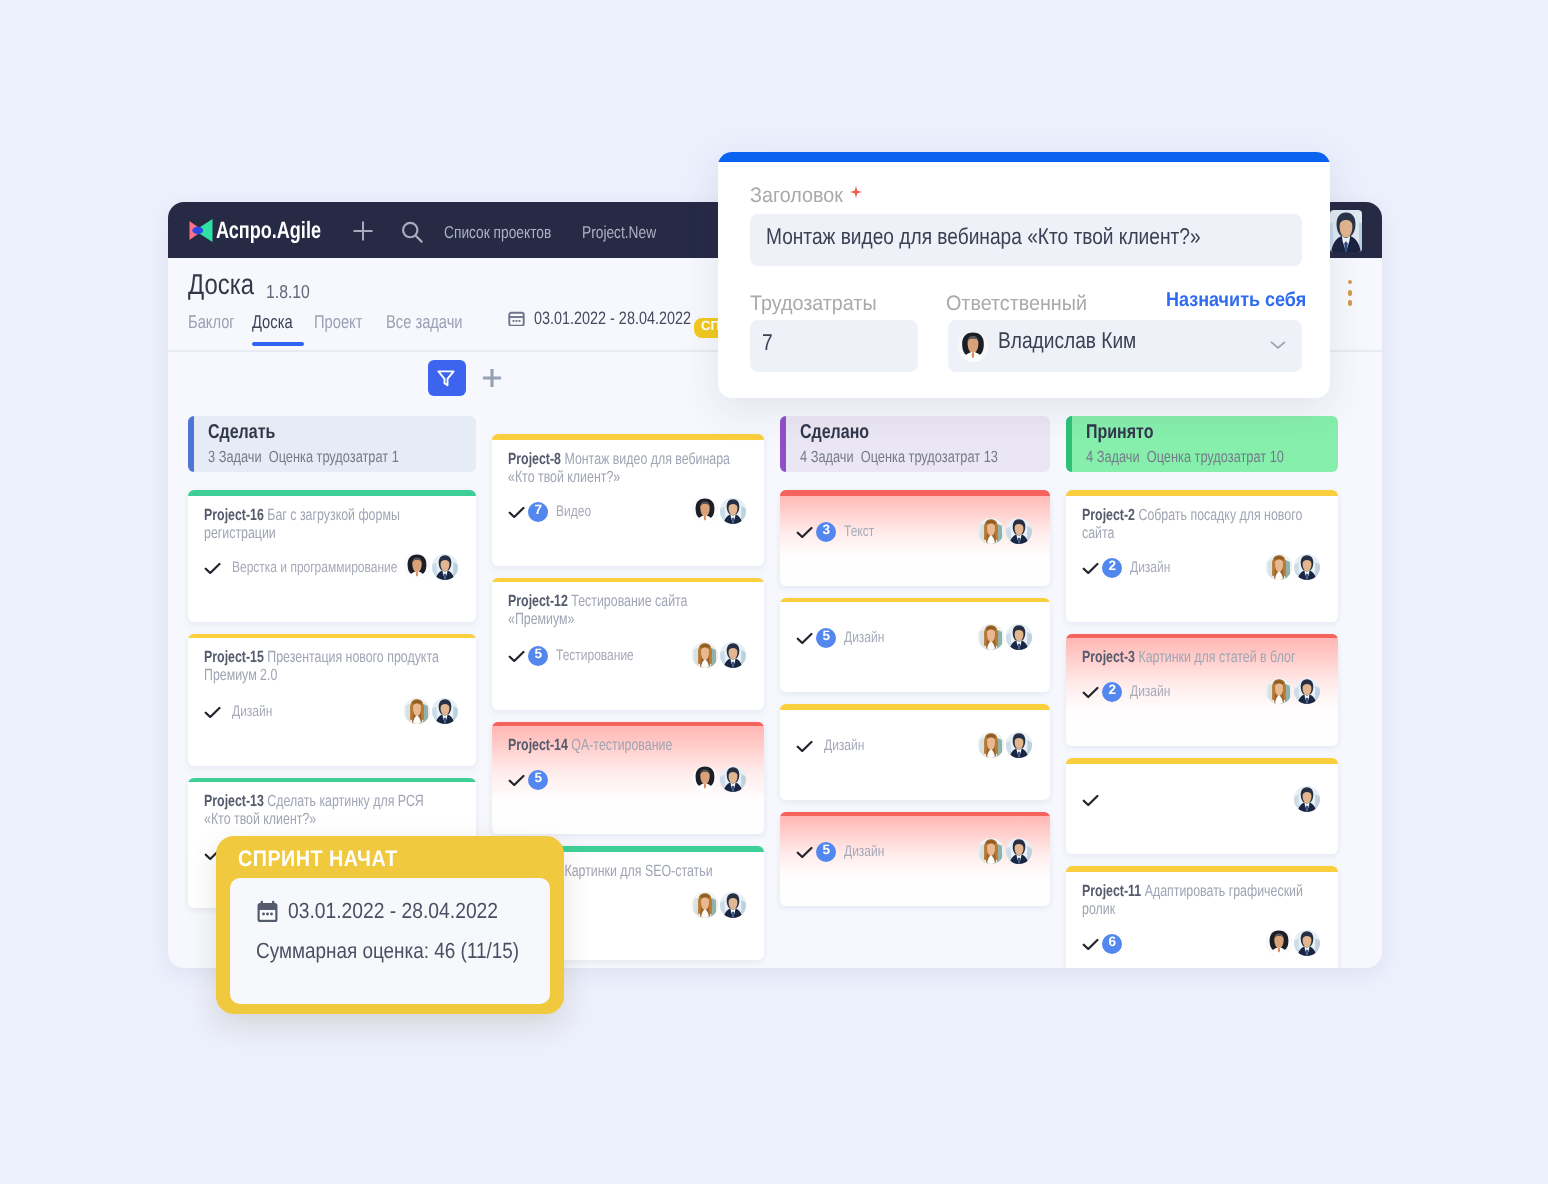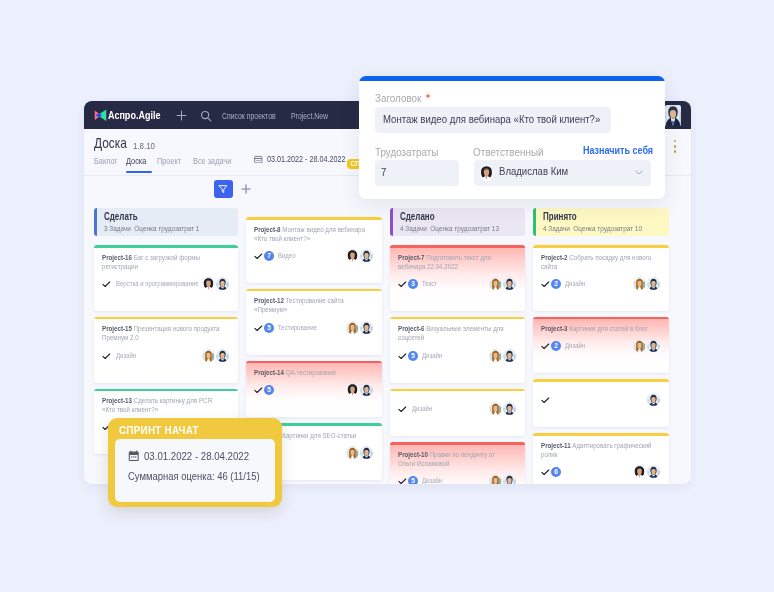--- a/index.html
+++ b/index.html
@@ -446,24 +446,20 @@
         <div class="col" style="left: 296px; width: 135px;">
           <div class="col-head" style="background: rgb(235, 230, 243);">
             <div class="bar" style="background:#8f4fc9"></div>
             <div class="ch-title">Сделано</div>
             <div class="ch-sub">4 Задачи  Оценка трудозатрат 13</div>
           </div>
           <div class="cards">
             <div class="card" style="background: linear-gradient(rgb(255, 178, 174) 0%, rgb(255, 201, 198) 18%, rgb(255, 236, 235) 45%, rgb(255, 253, 253) 68%, rgb(255, 255, 255) 100%);">
               <div class="topline" style="background:#f4645c"></div>
               <div class="cbody">
-                <div class="ctitle">
-                  <div class="ctline"><b>Project-7</b> <span>Подготовить текст для</span></div>
-                  <div class="ctline"><span>вебинара 22.04.2022</span></div>
-                </div>
                 <div class="crow">
                   <svg class="check" viewBox="0 0 16 12">
                     <path d="M1.6 6.2 L5.8 10.2 L14.4 1.8" fill="none" stroke="#21252d" stroke-width="2.1" stroke-linecap="round" stroke-linejoin="round"></path>
                   </svg>
                   <div class="pts">3</div>
                   <div class="tag"><span>Текст</span></div>
                   <div class="avs">
                     <div class="av"><svg viewBox="0 0 20 20" width="13" height="13">
                         <rect width="20" height="20" fill="#eef2f1"></rect>
                         <path d="M1.4 5.6 L5.0 4.6 L5.4 20 L1.0 20 Z" fill="#d9e2e1"></path>
@@ -485,24 +481,20 @@
                         <path d="M8.0 12.2 L10 14.4 L12.0 12.2 L11.6 14.8 L10 20 L8.4 14.8 Z" fill="#f6f8fb"></path>
                         <path d="M10 14.8 L10.9 15.8 L10.4 20 L9.6 20 L9.1 15.8 Z" fill="#2f4f8c"></path>
                       </svg></div>
                   </div>
                 </div>
               </div>
             </div>
             <div class="card">
               <div class="topline" style="background:#f9cf3e"></div>
               <div class="cbody">
-                <div class="ctitle">
-                  <div class="ctline"><b>Project-6</b> <span>Визуальные элементы для</span></div>
-                  <div class="ctline"><span>соцсетей</span></div>
-                </div>
                 <div class="crow">
                   <svg class="check" viewBox="0 0 16 12">
                     <path d="M1.6 6.2 L5.8 10.2 L14.4 1.8" fill="none" stroke="#21252d" stroke-width="2.1" stroke-linecap="round" stroke-linejoin="round"></path>
                   </svg>
                   <div class="pts">5</div>
                   <div class="tag"><span>Дизайн</span></div>
                   <div class="avs">
                     <div class="av"><svg viewBox="0 0 20 20" width="13" height="13">
                         <rect width="20" height="20" fill="#eef2f1"></rect>
                         <path d="M1.4 5.6 L5.0 4.6 L5.4 20 L1.0 20 Z" fill="#d9e2e1"></path>
@@ -558,24 +550,20 @@
                         <path d="M8.0 12.2 L10 14.4 L12.0 12.2 L11.6 14.8 L10 20 L8.4 14.8 Z" fill="#f6f8fb"></path>
                         <path d="M10 14.8 L10.9 15.8 L10.4 20 L9.6 20 L9.1 15.8 Z" fill="#2f4f8c"></path>
                       </svg></div>
                   </div>
                 </div>
               </div>
             </div>
             <div class="card" style="background: linear-gradient(rgb(255, 178, 174) 0%, rgb(255, 201, 198) 18%, rgb(255, 236, 235) 45%, rgb(255, 253, 253) 68%, rgb(255, 255, 255) 100%);">
               <div class="topline" style="background:#f4645c"></div>
               <div class="cbody">
-                <div class="ctitle">
-                  <div class="ctline"><b>Project-10</b> <span>Правки по лендингу от</span></div>
-                  <div class="ctline"><span>Ольги Исламовой</span></div>
-                </div>
                 <div class="crow">
                   <svg class="check" viewBox="0 0 16 12">
                     <path d="M1.6 6.2 L5.8 10.2 L14.4 1.8" fill="none" stroke="#21252d" stroke-width="2.1" stroke-linecap="round" stroke-linejoin="round"></path>
                   </svg>
                   <div class="pts">5</div>
                   <div class="tag"><span>Дизайн</span></div>
                   <div class="avs">
                     <div class="av"><svg viewBox="0 0 20 20" width="13" height="13">
                         <rect width="20" height="20" fill="#eef2f1"></rect>
                         <path d="M1.4 5.6 L5.0 4.6 L5.4 20 L1.0 20 Z" fill="#d9e2e1"></path>
@@ -597,21 +585,21 @@
                         <path d="M8.0 12.2 L10 14.4 L12.0 12.2 L11.6 14.8 L10 20 L8.4 14.8 Z" fill="#f6f8fb"></path>
                         <path d="M10 14.8 L10.9 15.8 L10.4 20 L9.6 20 L9.1 15.8 Z" fill="#2f4f8c"></path>
                       </svg></div>
                   </div>
                 </div>
               </div>
             </div>
           </div>
         </div>
         <div class="col" style="left: 439px; width: 136px;">
-          <div class="col-head" style="background: #fef9c3;">
+          <div class="col-head" style="background: #86efac;">
             <div class="bar" style="background:#2fc077"></div>
             <div class="ch-title">Принято</div>
             <div class="ch-sub">4 Задачи  Оценка трудозатрат 10</div>
           </div>
           <div class="cards">
             <div class="card">
               <div class="topline" style="background:#f9cf3e"></div>
               <div class="cbody">
                 <div class="ctitle">
                   <div class="ctline"><b>Project-2</b> <span>Собрать посадку для нового</span></div>
@@ -769,21 +757,21 @@
   </div>
 
   <div class="modal">
     <div class="mtop"></div>
 
     <div class="mlabel" style="left:16px;top:16px">Заголовок</div>
     <svg class="mreq" style="left:66px;top:17px;width:6px;height:6px" viewBox="0 0 10 10">
       <path d="M5 0 L6.1 3.9 L10 5 L6.1 6.1 L5 10 L3.9 6.1 L0 5 L3.9 3.9 Z" fill="#f4574a"></path>
     </svg>
 
-    <div class="minput" style="left:16px;top:31px;width:236px;height:26px">
+    <div class="minput" style="left:16px;top:31px;width:276px;height:26px">
       <span style="left:8px;top:6px">Монтаж видео для вебинара «Кто твой клиент?»</span>
     </div>
 
     <div class="mlabel" style="left:16px;top:70px">Трудозатраты</div>
     <div class="minput" style="left:16px;top:84px;width:84px;height:26px">
       <span style="left:6px;top:6px">7</span>
     </div>
 
     <div class="mlabel" style="left:114px;top:70px">Ответственный</div>
     <div class="mlink" style="left:224px;top:69px">Назначить себя</div>

